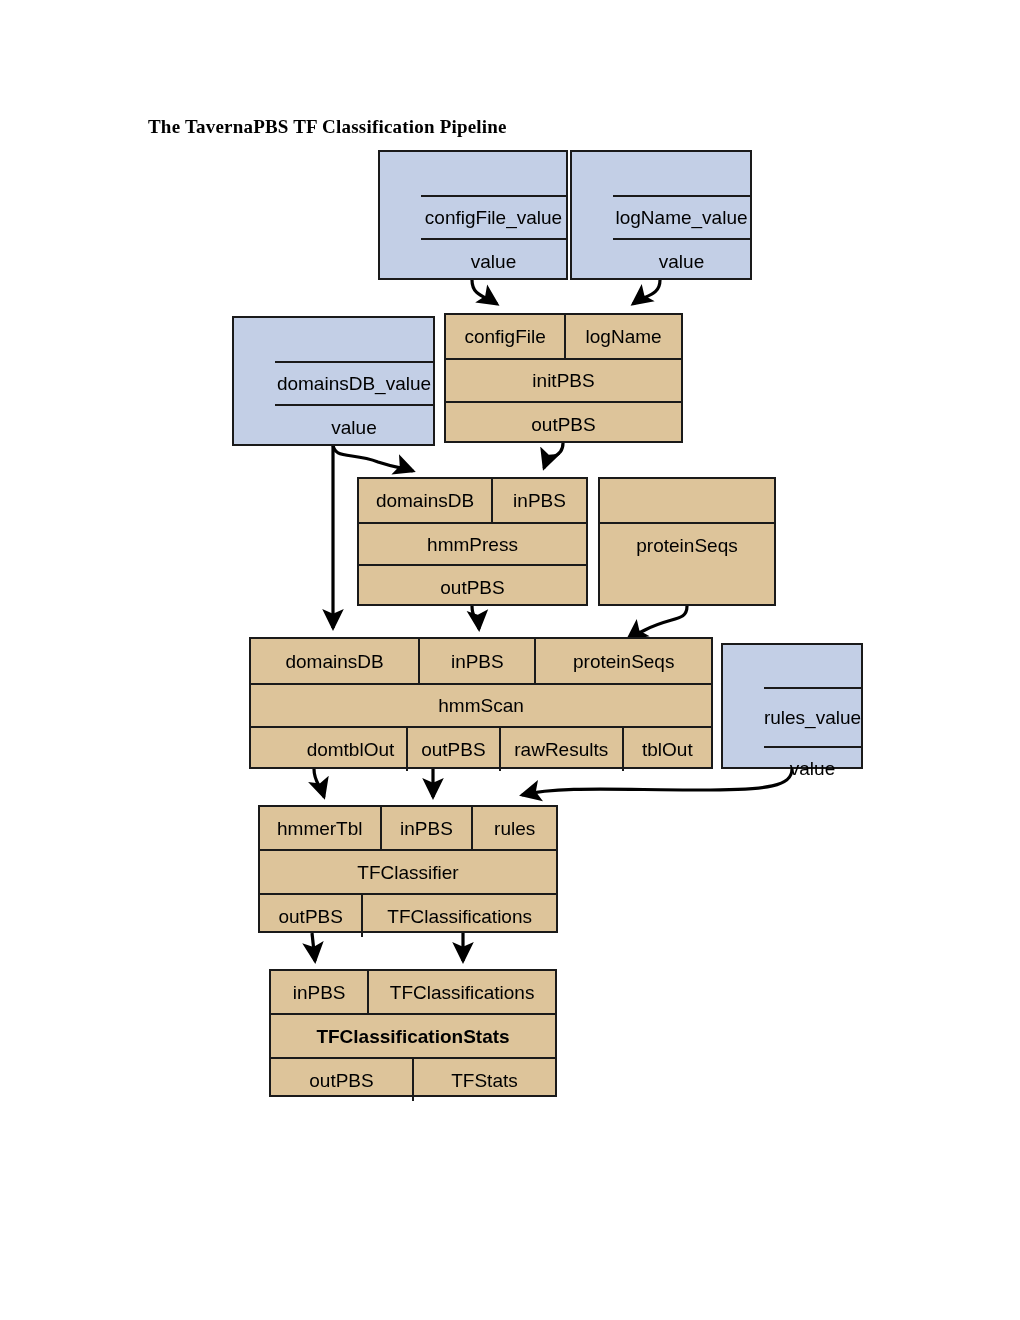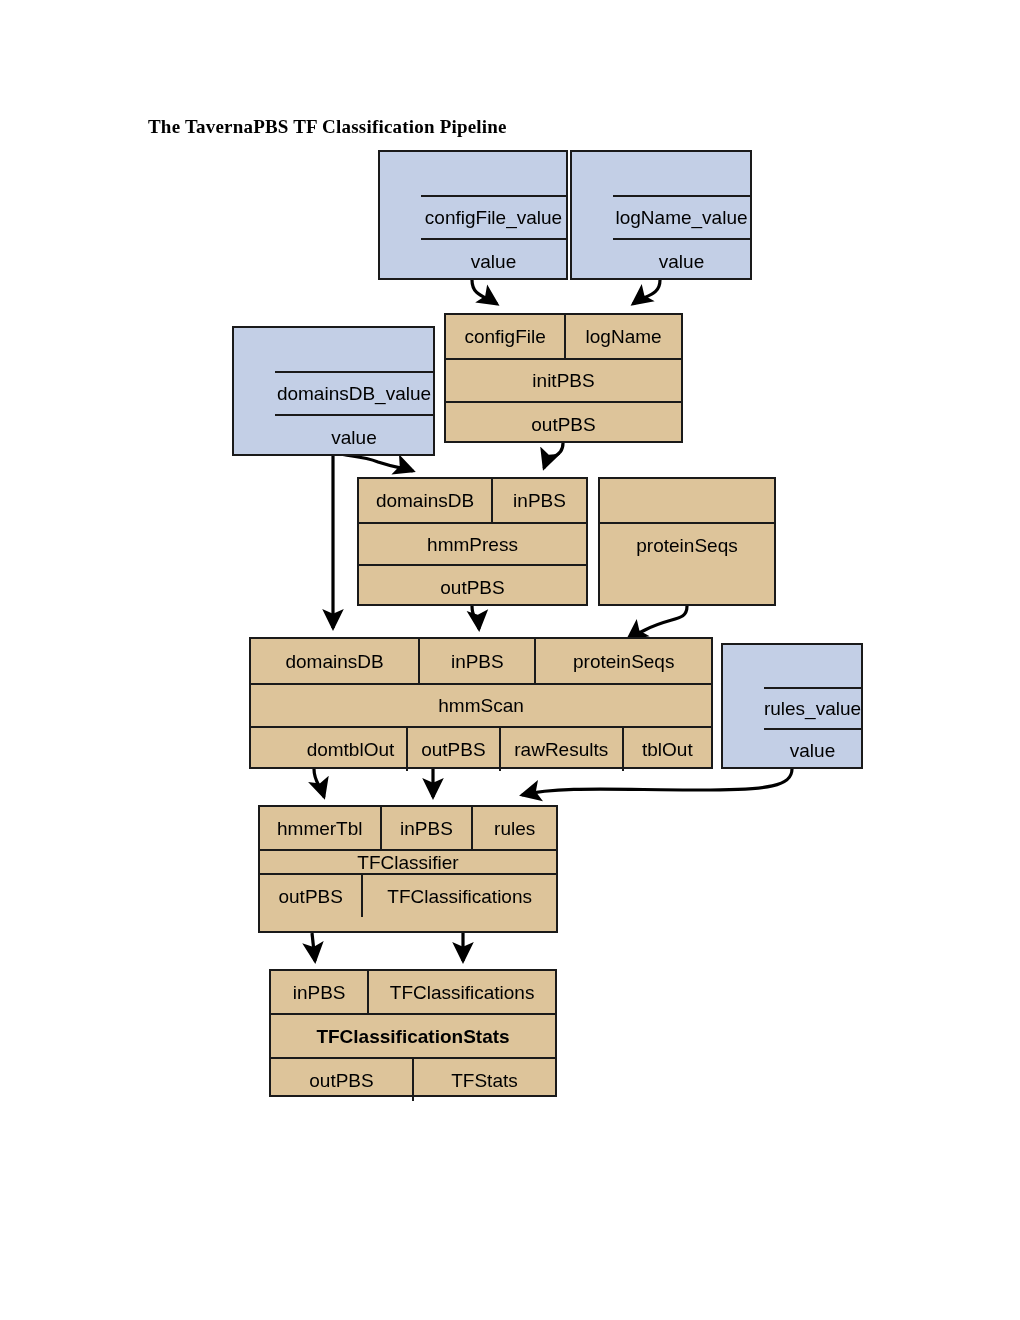--- a/index.html
+++ b/index.html
@@ -127,21 +127,21 @@
       <div class="cell"></div>
     </div>
     <div class="row body" style="height:43px;">
       <div class="cell">logName_value</div>
     </div>
     <div class="row ports" style="height:44px;">
       <div class="cell">value</div>
     </div>
   </div>
 
-  <div class="node blue" style="left:232px; top:326px; width:203px; height:130px;">
+  <div class="node blue" style="left:232px; top:316px; width:203px; height:130px;">
     <div class="row ports" style="height:43px;">
       <div class="cell"></div>
     </div>
     <div class="row body" style="height:43px;">
       <div class="cell">domainsDB_value</div>
     </div>
     <div class="row ports" style="height:44px;">
       <div class="cell">value</div>
     </div>
   </div>
@@ -195,35 +195,35 @@
       <div class="cell" style="flex:1.0 1 0;">outPBS</div>
       <div class="cell" style="flex:1.33 1 0;">rawResults</div>
       <div class="cell" style="flex:0.96 1 0;">tblOut</div>
     </div>
   </div>
 
   <div class="node blue" style="left:721px; top:643px; width:142px; height:126px;">
     <div class="row ports" style="height:42px;">
       <div class="cell"></div>
     </div>
-    <div class="row body" style="height:41px;">
+    <div class="row body" style="height:59px;">
       <div class="cell">rules_value</div>
     </div>
     <div class="row ports" style="height:43px;">
       <div class="cell">value</div>
     </div>
   </div>
 
   <div class="node tan" style="left:258px; top:805px; width:300px; height:128px;">
     <div class="row ports" style="height:42px;">
       <div class="cell" style="flex:1.33 1 0;">hmmerTbl</div>
       <div class="cell" style="flex:1.0 1 0;">inPBS</div>
       <div class="cell" style="flex:0.92 1 0;">rules</div>
     </div>
-    <div class="row body" style="height:24px;">
+    <div class="row body" style="height:44px;">
       <div class="cell">TFClassifier</div>
     </div>
     <div class="row ports" style="height:44px;">
       <div class="cell" style="flex:1.0 1 0;">outPBS</div>
       <div class="cell" style="flex:1.9 1 0;">TFClassifications</div>
     </div>
   </div>
 
   <div class="node tan" style="left:269px; top:969px; width:288px; height:128px;">
     <div class="row ports" style="height:42px;">

